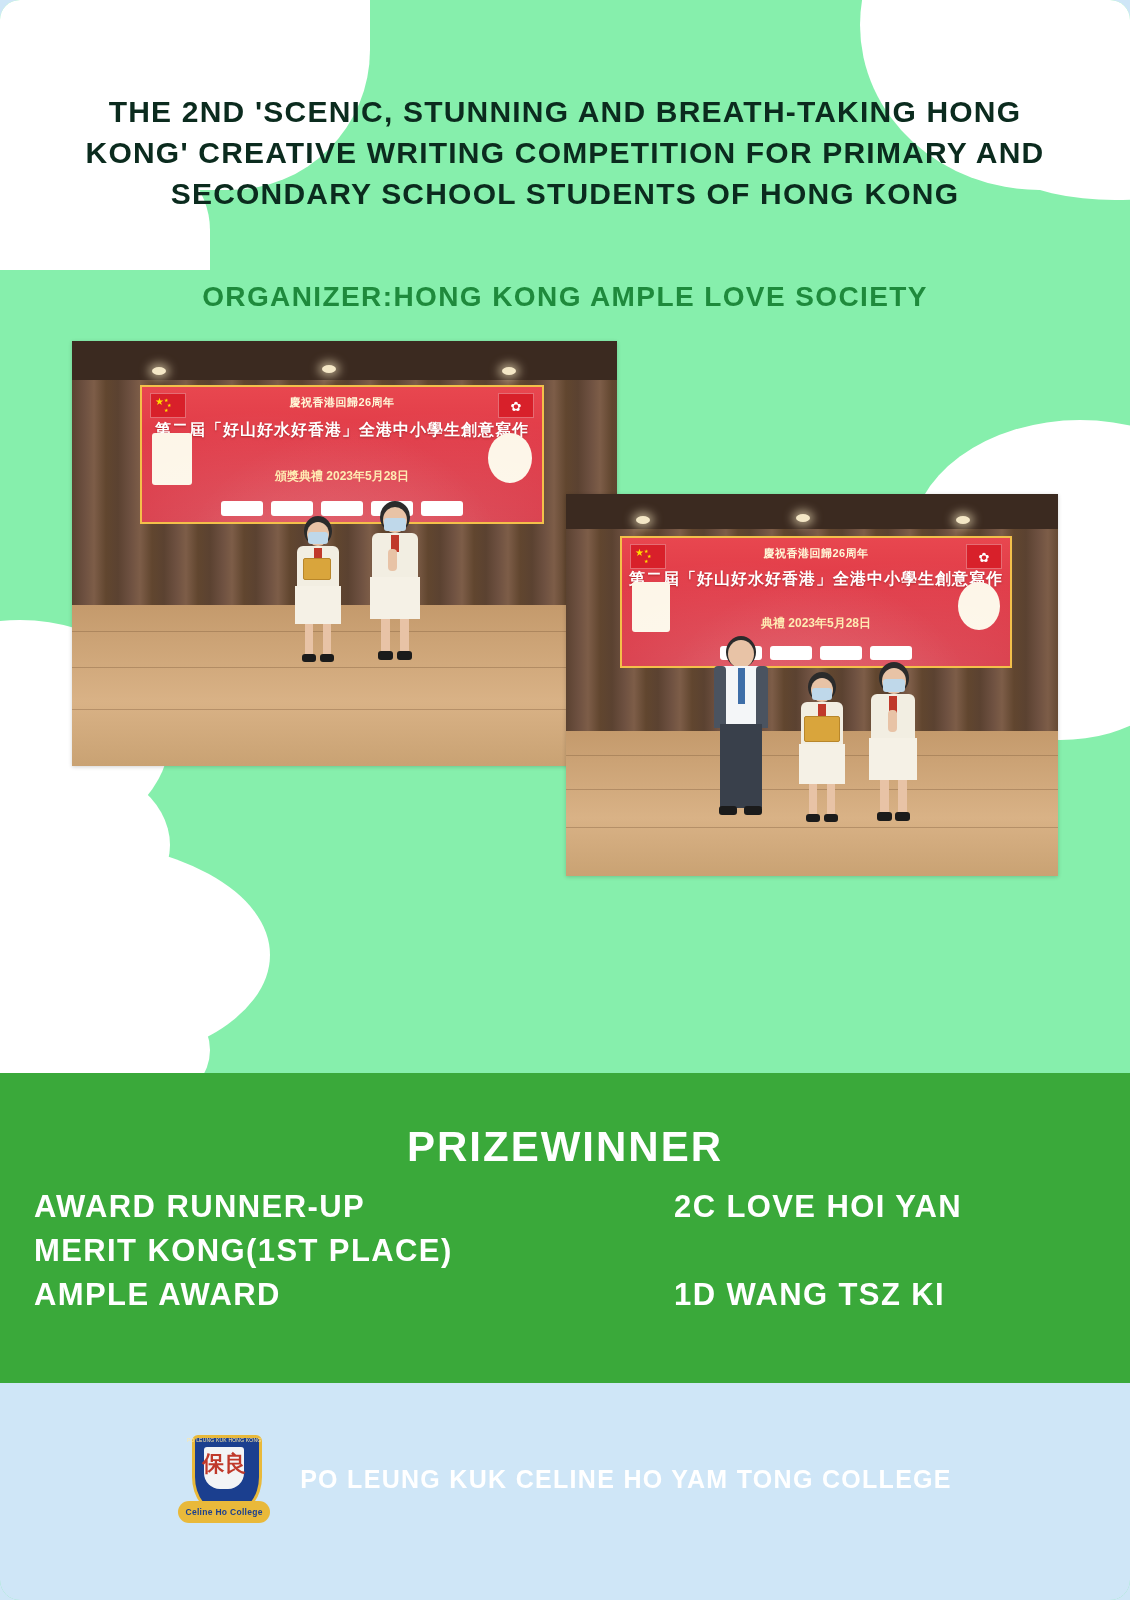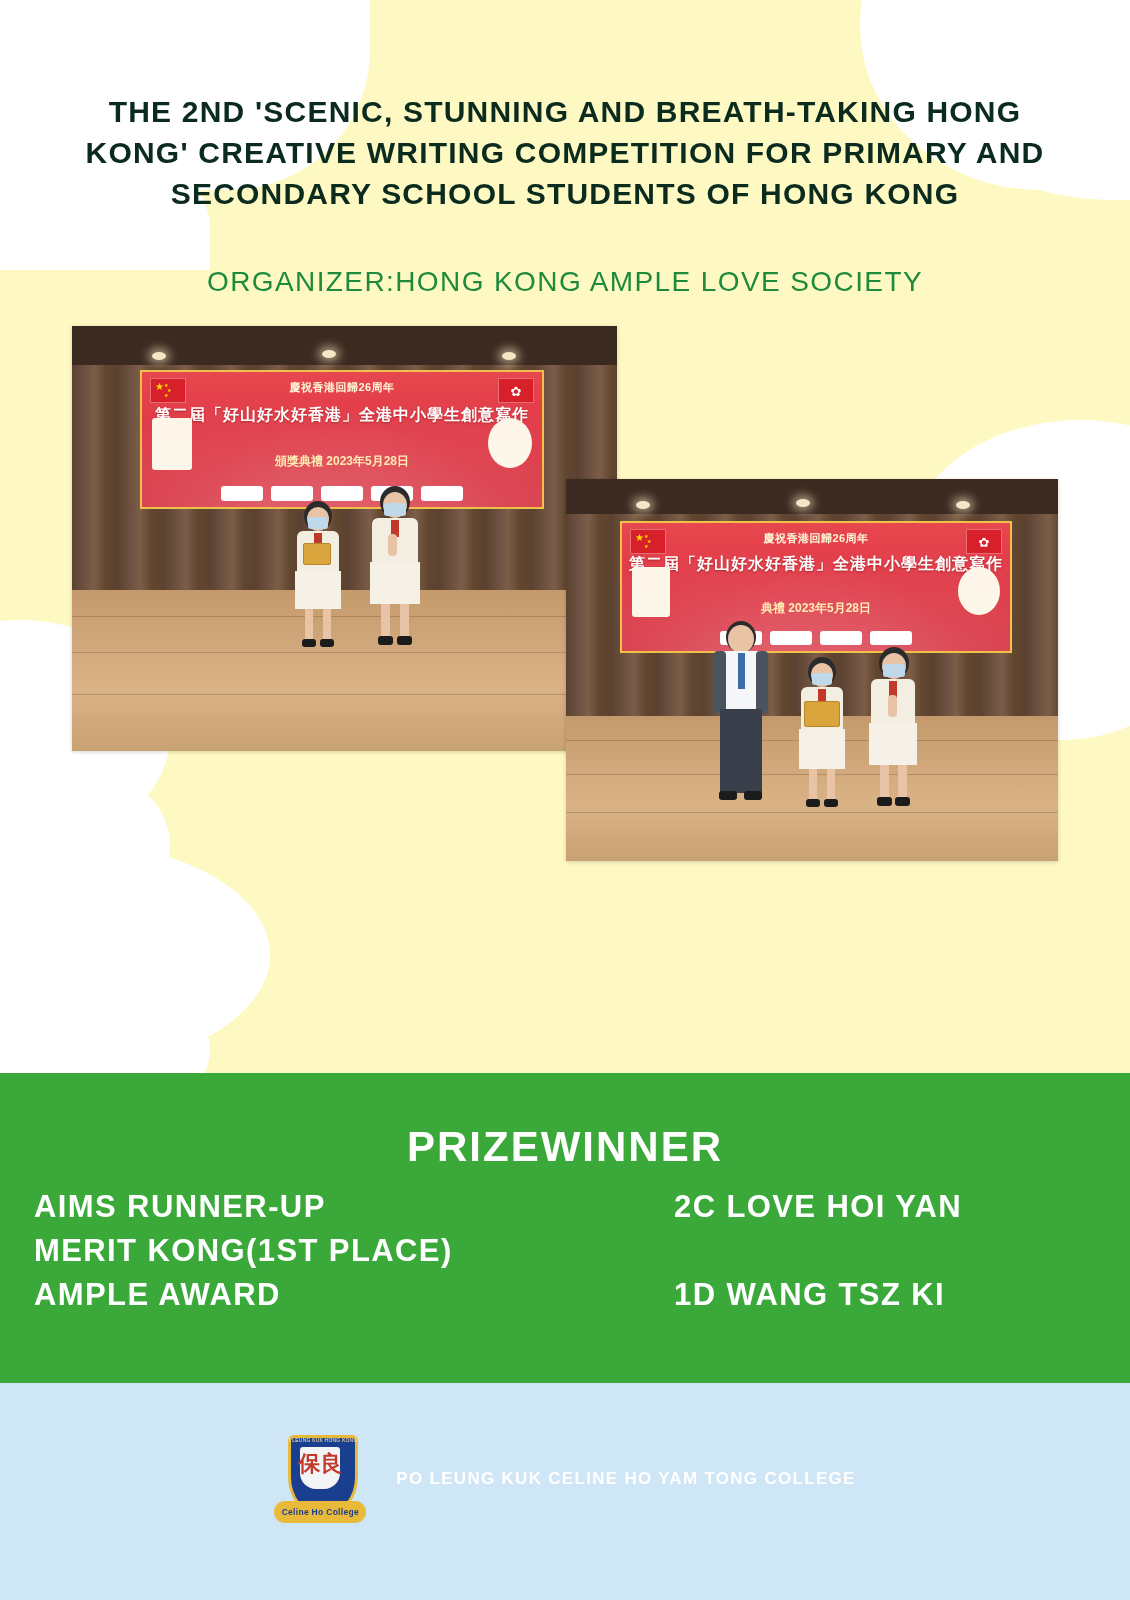--- a/index.html
+++ b/index.html
@@ -12,22 +12,23 @@
     font-family: "Liberation Sans", sans-serif;
     background: #cfe6f7;
     overflow: hidden;
     position: relative;
   }
 
   
   .poster {
     position: absolute;
     inset: 0;
-    background: #fef9c3;
+    background: #86efac;
     overflow: hidden;
+    border-radius: 20px;
   }
   .cloud {
     position: absolute;
     background: #ffffff;
     border-radius: 50%;
   }
   .cloud-top-left-a { left: -60px; top: -110px; width: 430px; height: 300px; border-radius: 0 0 140px 0; }
   .cloud-top-left-b { left: -40px; top: 40px; width: 170px; height: 160px; }
   .cloud-top-left-c { left: 90px; top: -10px; width: 210px; height: 200px; }
   .cloud-top-left-d { left: -90px; top: 150px; width: 300px; height: 120px; border-radius: 0 80px 0 0;}
@@ -49,23 +50,23 @@
   }
   .title {
     color: #0b2b1e;
     font-weight: bold;
     font-size: 30px;
     line-height: 1.36;
     letter-spacing: 1.2px;
     margin: 0 60px;
   }
   .organizer {
-    margin-top: 52px;
+    margin-top: 67px;
     color: #1e8a3c;
-    font-weight: normal;
+    font-weight: bold;
     font-size: 28px;
     letter-spacing: 1.4px;
   }
 
   
   .photos {
     position: relative;
     z-index: 5;
     height: 560px;
     margin-top: 28px;
@@ -367,21 +368,21 @@
     border-radius: 11px;
     color: #1b3f8f;
     font-size: 8.5px;
     font-weight: bold;
     text-align: center;
     line-height: 22px;
     letter-spacing: .3px;
   }
   .school-name {
     color: #ffffff;
-    font-size: 17px;
+    font-size: 25px;
     font-weight: bold;
     letter-spacing: 1.3px;
   }
 </style>
 </head>
 <body>
 
 <div class="poster">
 
   <div class="cloud cloud-top-left-a"></div>
@@ -548,21 +549,21 @@
         </div>
       </div>
     </div>
   </div>
 
 
   <div class="winners">
     <div class="winners-title">PRIZEWINNER</div>
     <div class="winner-rows">
       <div class="winner-row">
-        <div class="winner-award">AIMS RUNNER-UP</div>
+        <div class="winner-award">AWARD RUNNER-UP</div>
         <div class="winner-name">2C LOVE HOI YAN</div>
       </div>
       <div class="winner-row">
         <div class="winner-award">MERIT KONG(1ST PLACE)</div>
       </div>
       <div class="winner-row">
         <div class="winner-award">AMPLE AWARD</div>
         <div class="winner-name">1D WANG TSZ KI</div>
       </div>
     </div>

